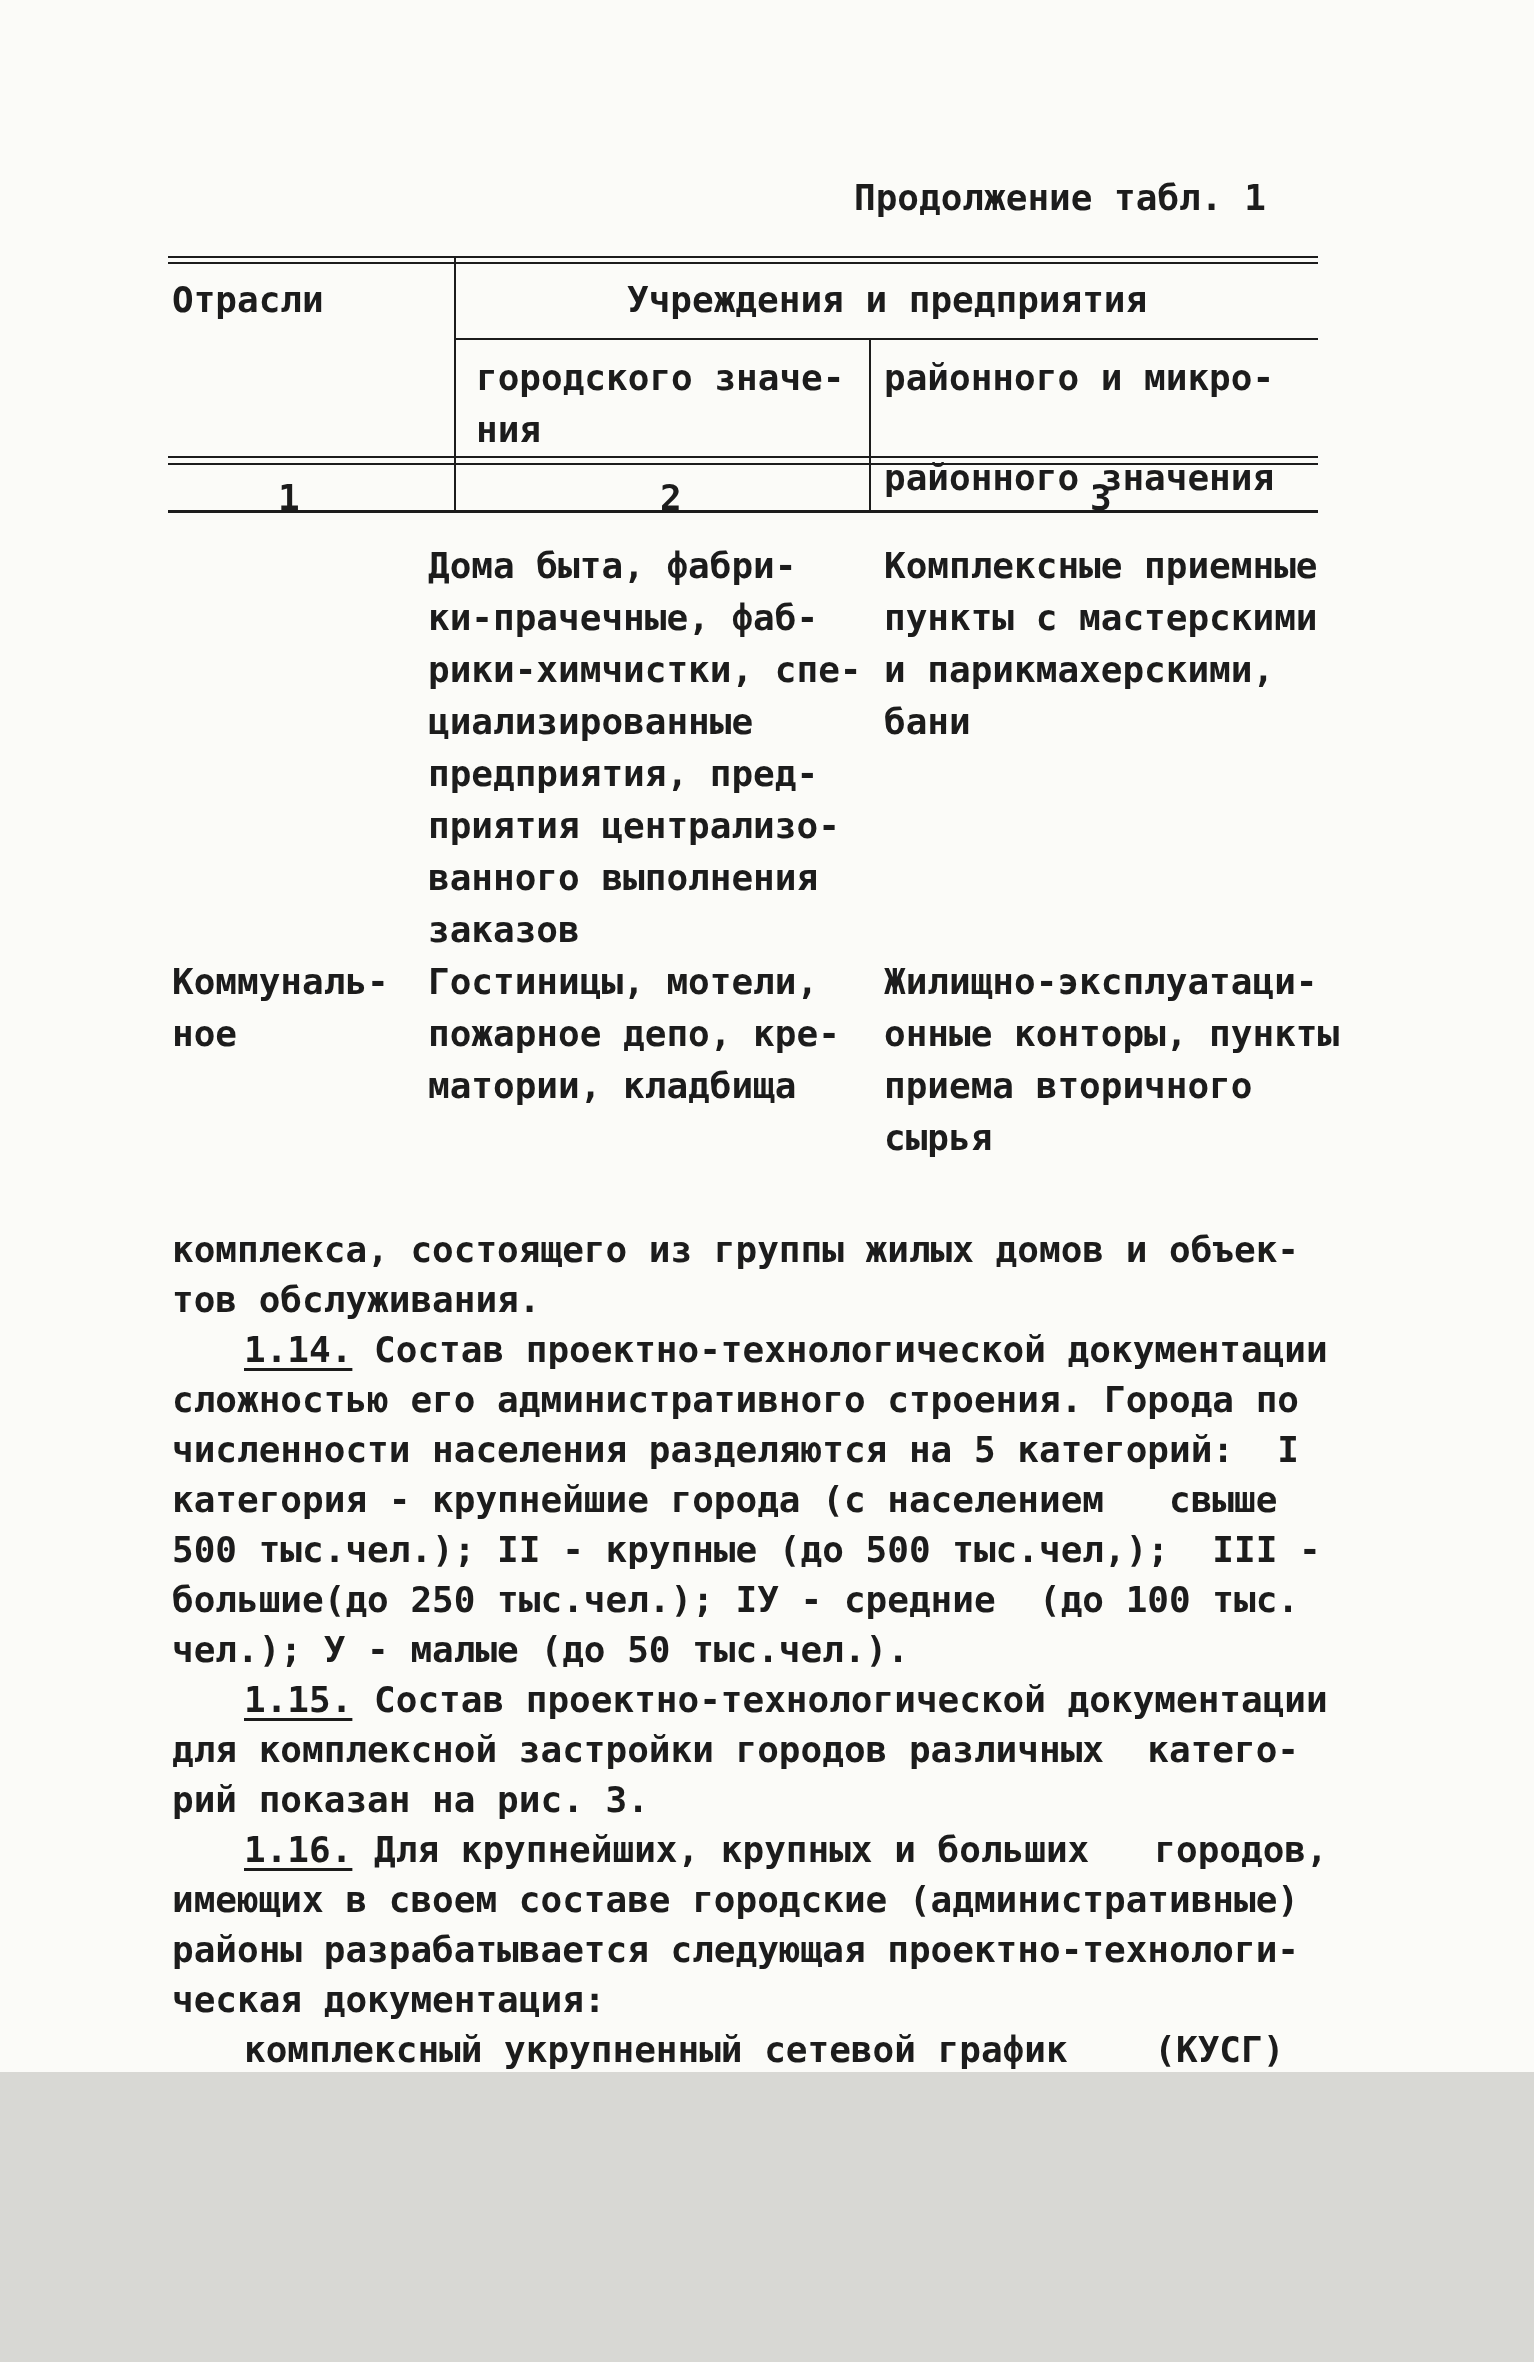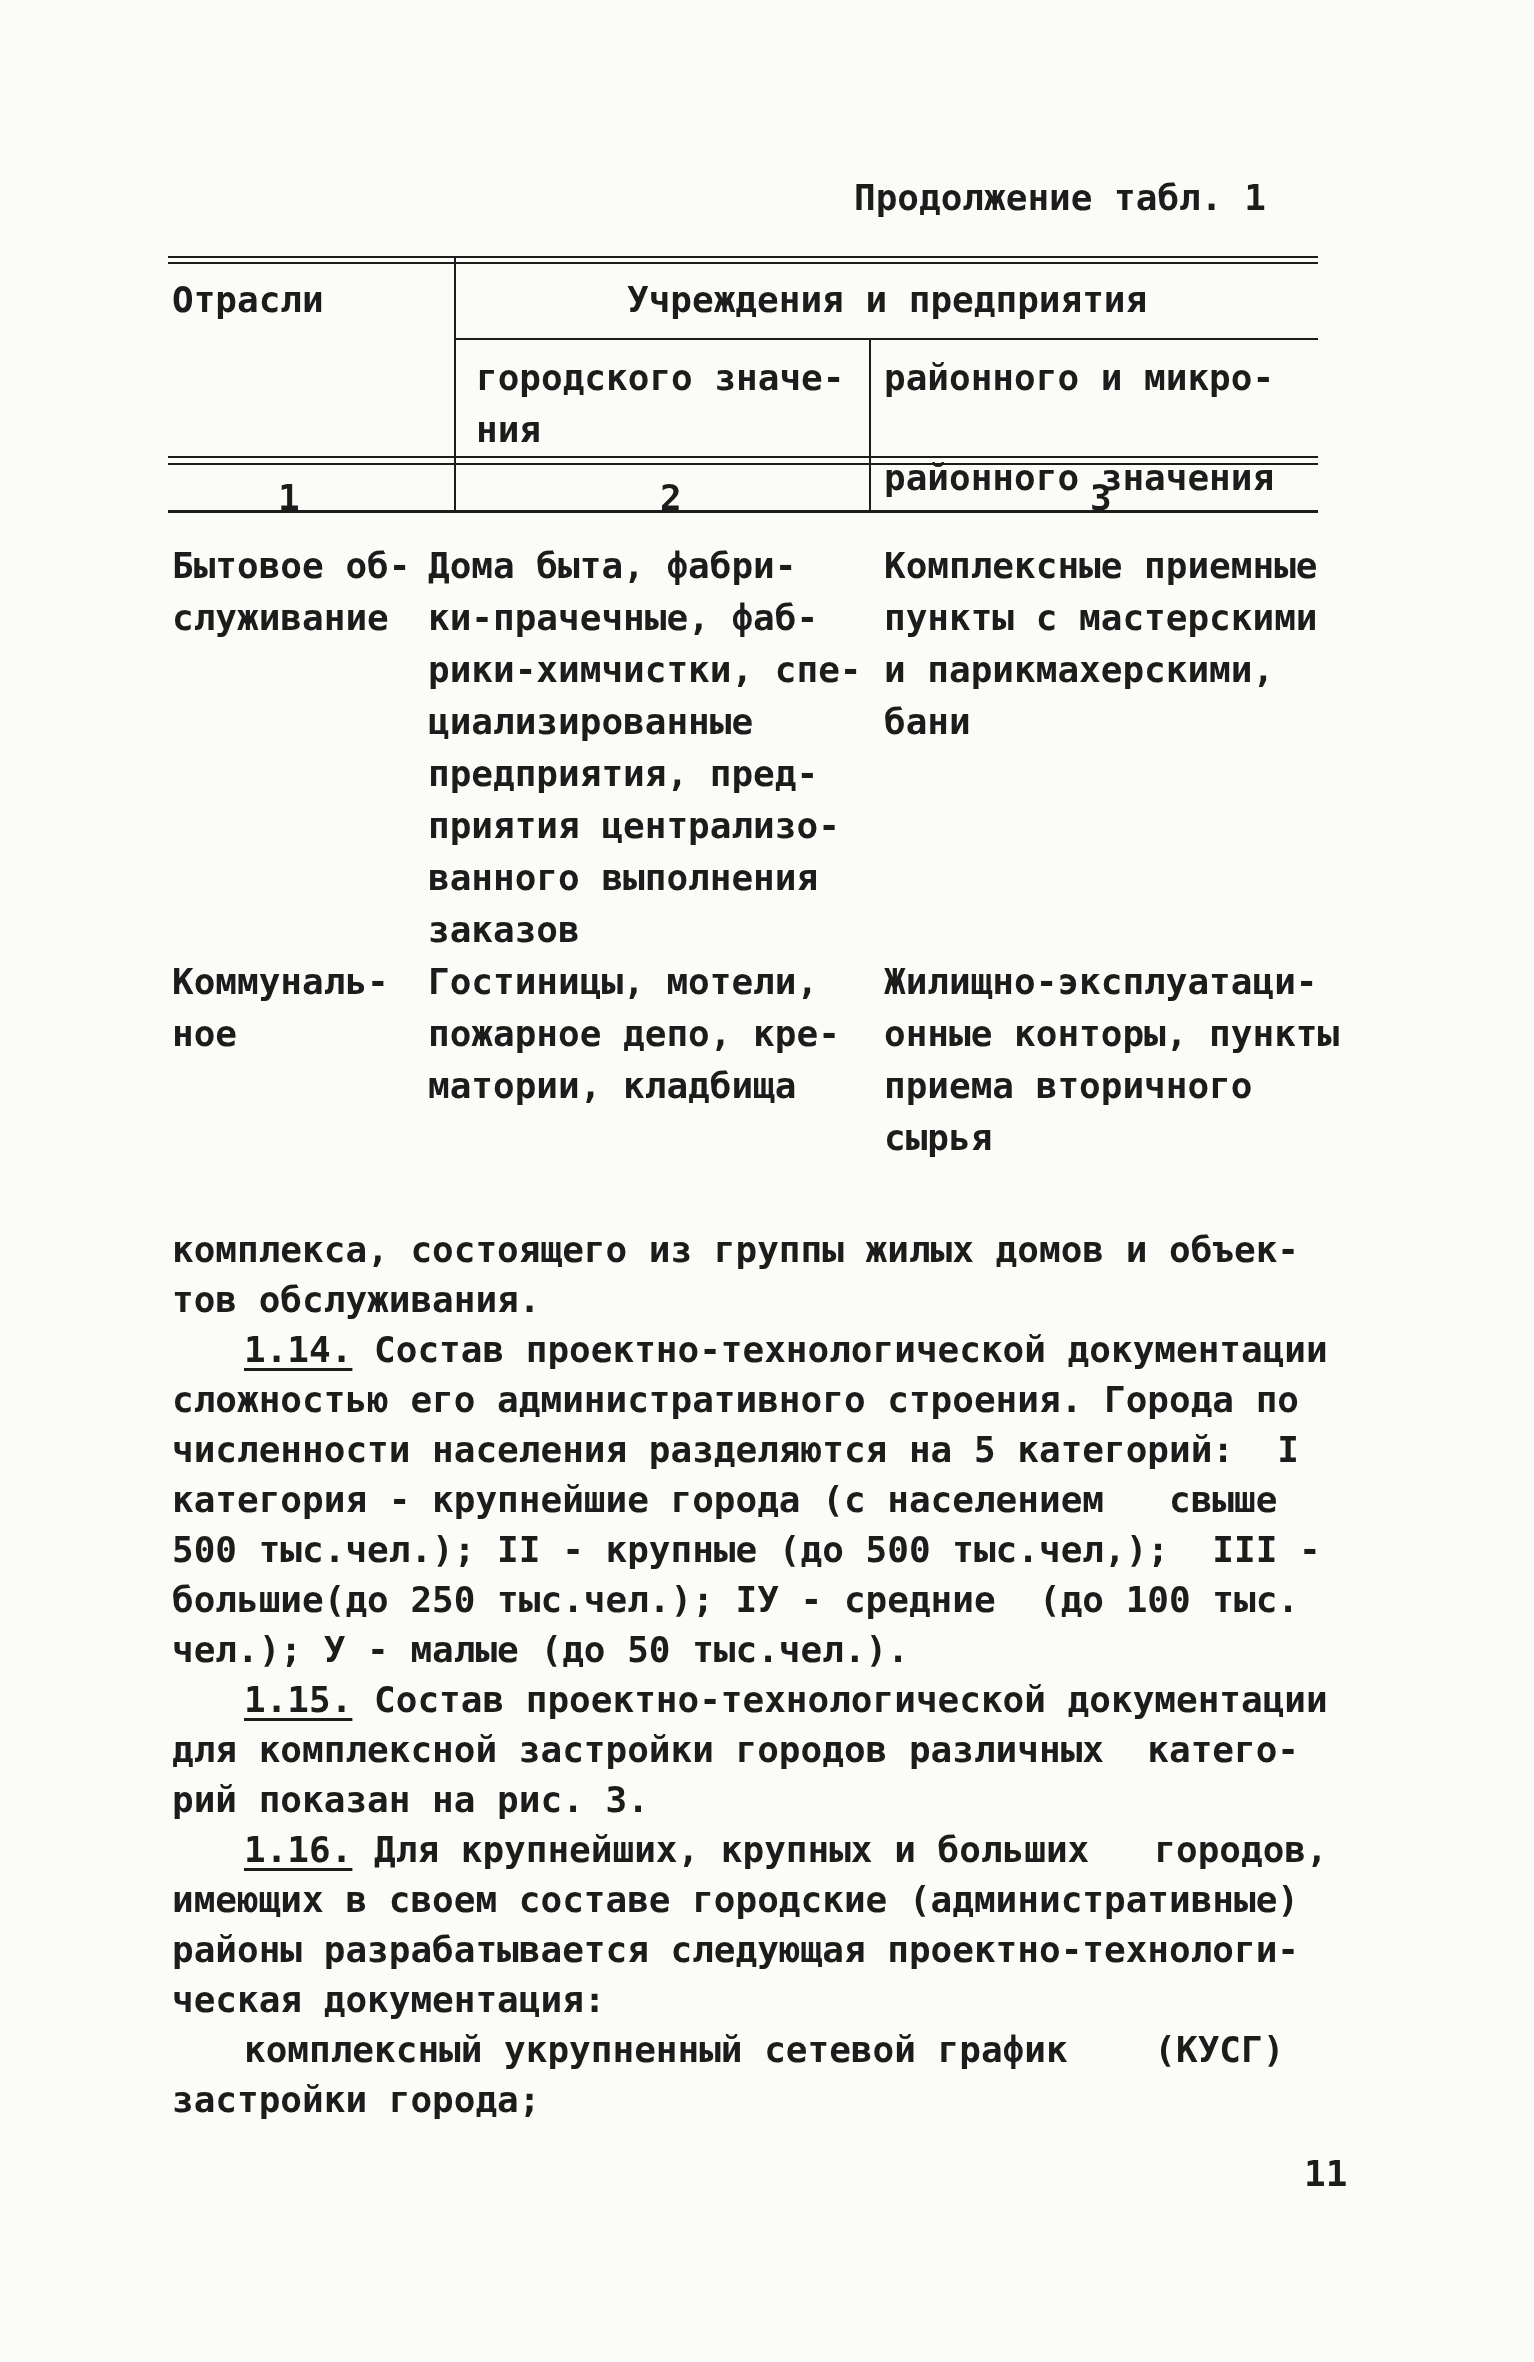--- a/index.html
+++ b/index.html
@@ -1,19 +1,19 @@
 <!DOCTYPE html>
 <html style="--paper: #fbfbf8; --ink: #1c1c1c;"><head>
 <meta charset="utf-8">
 <style>
   * { margin:0; padding:0; box-sizing:border-box; }
   html,body { background:#d8d8d4; }
   .page {
     position:relative;
-    width:1534px; height:2362px;
+    width:1534px; height:2072px;
     margin:0 auto;
     background:var(--paper,#fbfbf8);
     color:var(--ink,#1c1c1c);
     font-family:"DejaVu Sans Mono","Liberation Mono",monospace;
     font-size:36px;
     font-weight:600;
     overflow:hidden;
   }
   .abs { position:absolute; white-space:pre; line-height:52px; }
   .rule { position:absolute; background:var(--ink,#1c1c1c); }
@@ -51,22 +51,20 @@
   <div class="abs" style="left:476px; top:352px;">городского значе-</div>
   <div class="abs" style="left:476px; top:404px;">ния</div>
   <div class="abs" style="left:884px; top:352px;">районного и микро-</div>
   <div class="abs" style="left:884px; top:404px;margin-top:48px;">районного значения</div>
 
   <div class="abs" style="left:278px; top:472px;">1</div>
   <div class="abs" style="left:660px; top:472px;">2</div>
   <div class="abs" style="left:1090px; top:472px;">3</div>
 
   <div id="table-body" style="position:absolute; left:0; top:540px; width:100%; height:630px;">
-      <div class="tcell" style="left: 172px; top: 0px;">Бытовое об-
-служивание</div>
       <div class="tcell" style="left: 428px; top: 0px;">Дома быта, фабри-
 ки-прачечные, фаб-
 рики-химчистки, спе-
 циализированные
 предприятия, пред-
 приятия централизо-
 ванного выполнения
 заказов</div>
       <div class="tcell" style="left: 884px; top: 0px;">Комплексные приемные
 пункты с мастерскими

